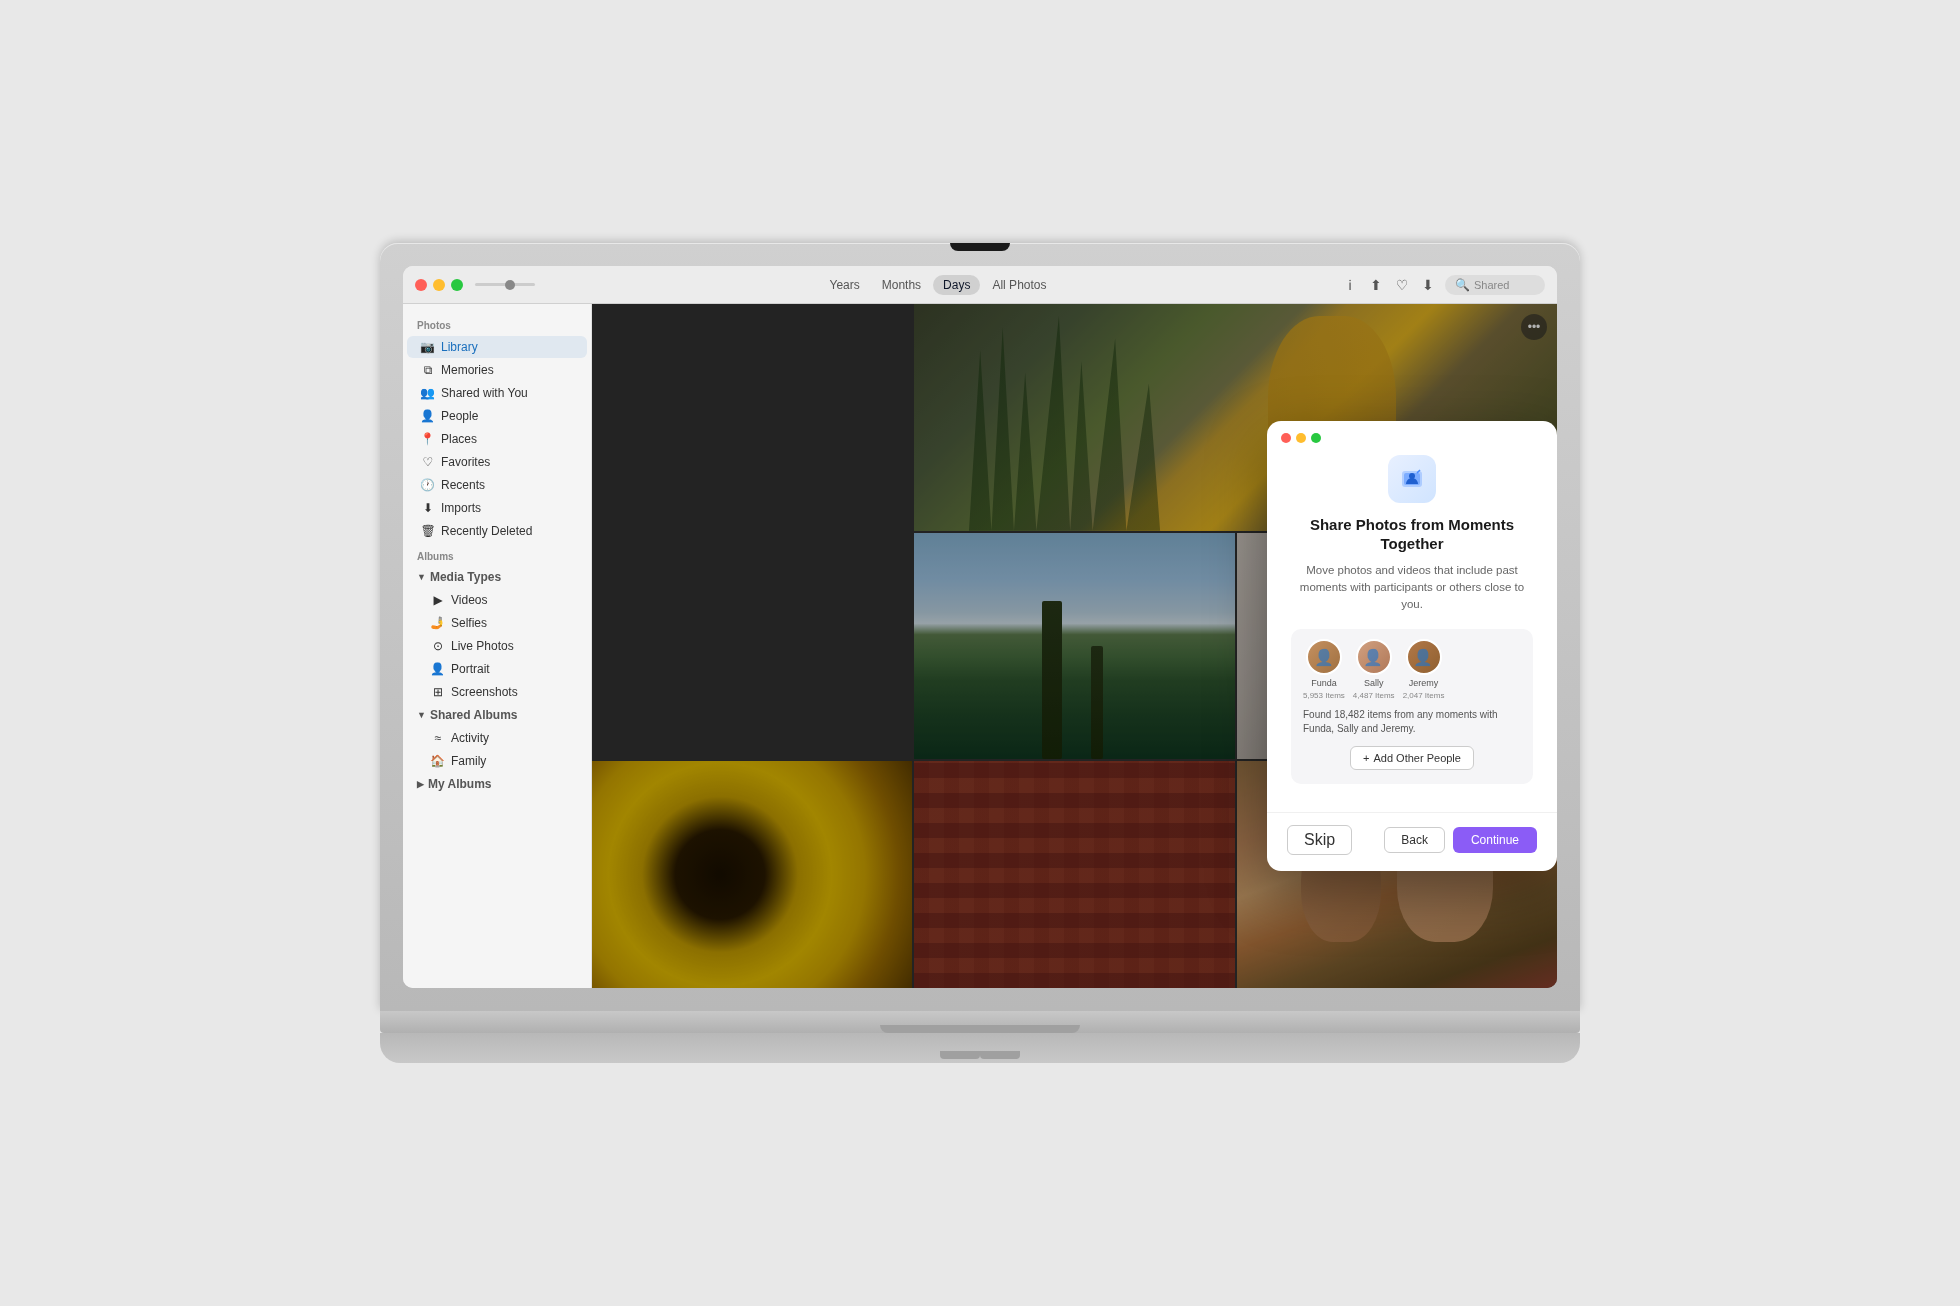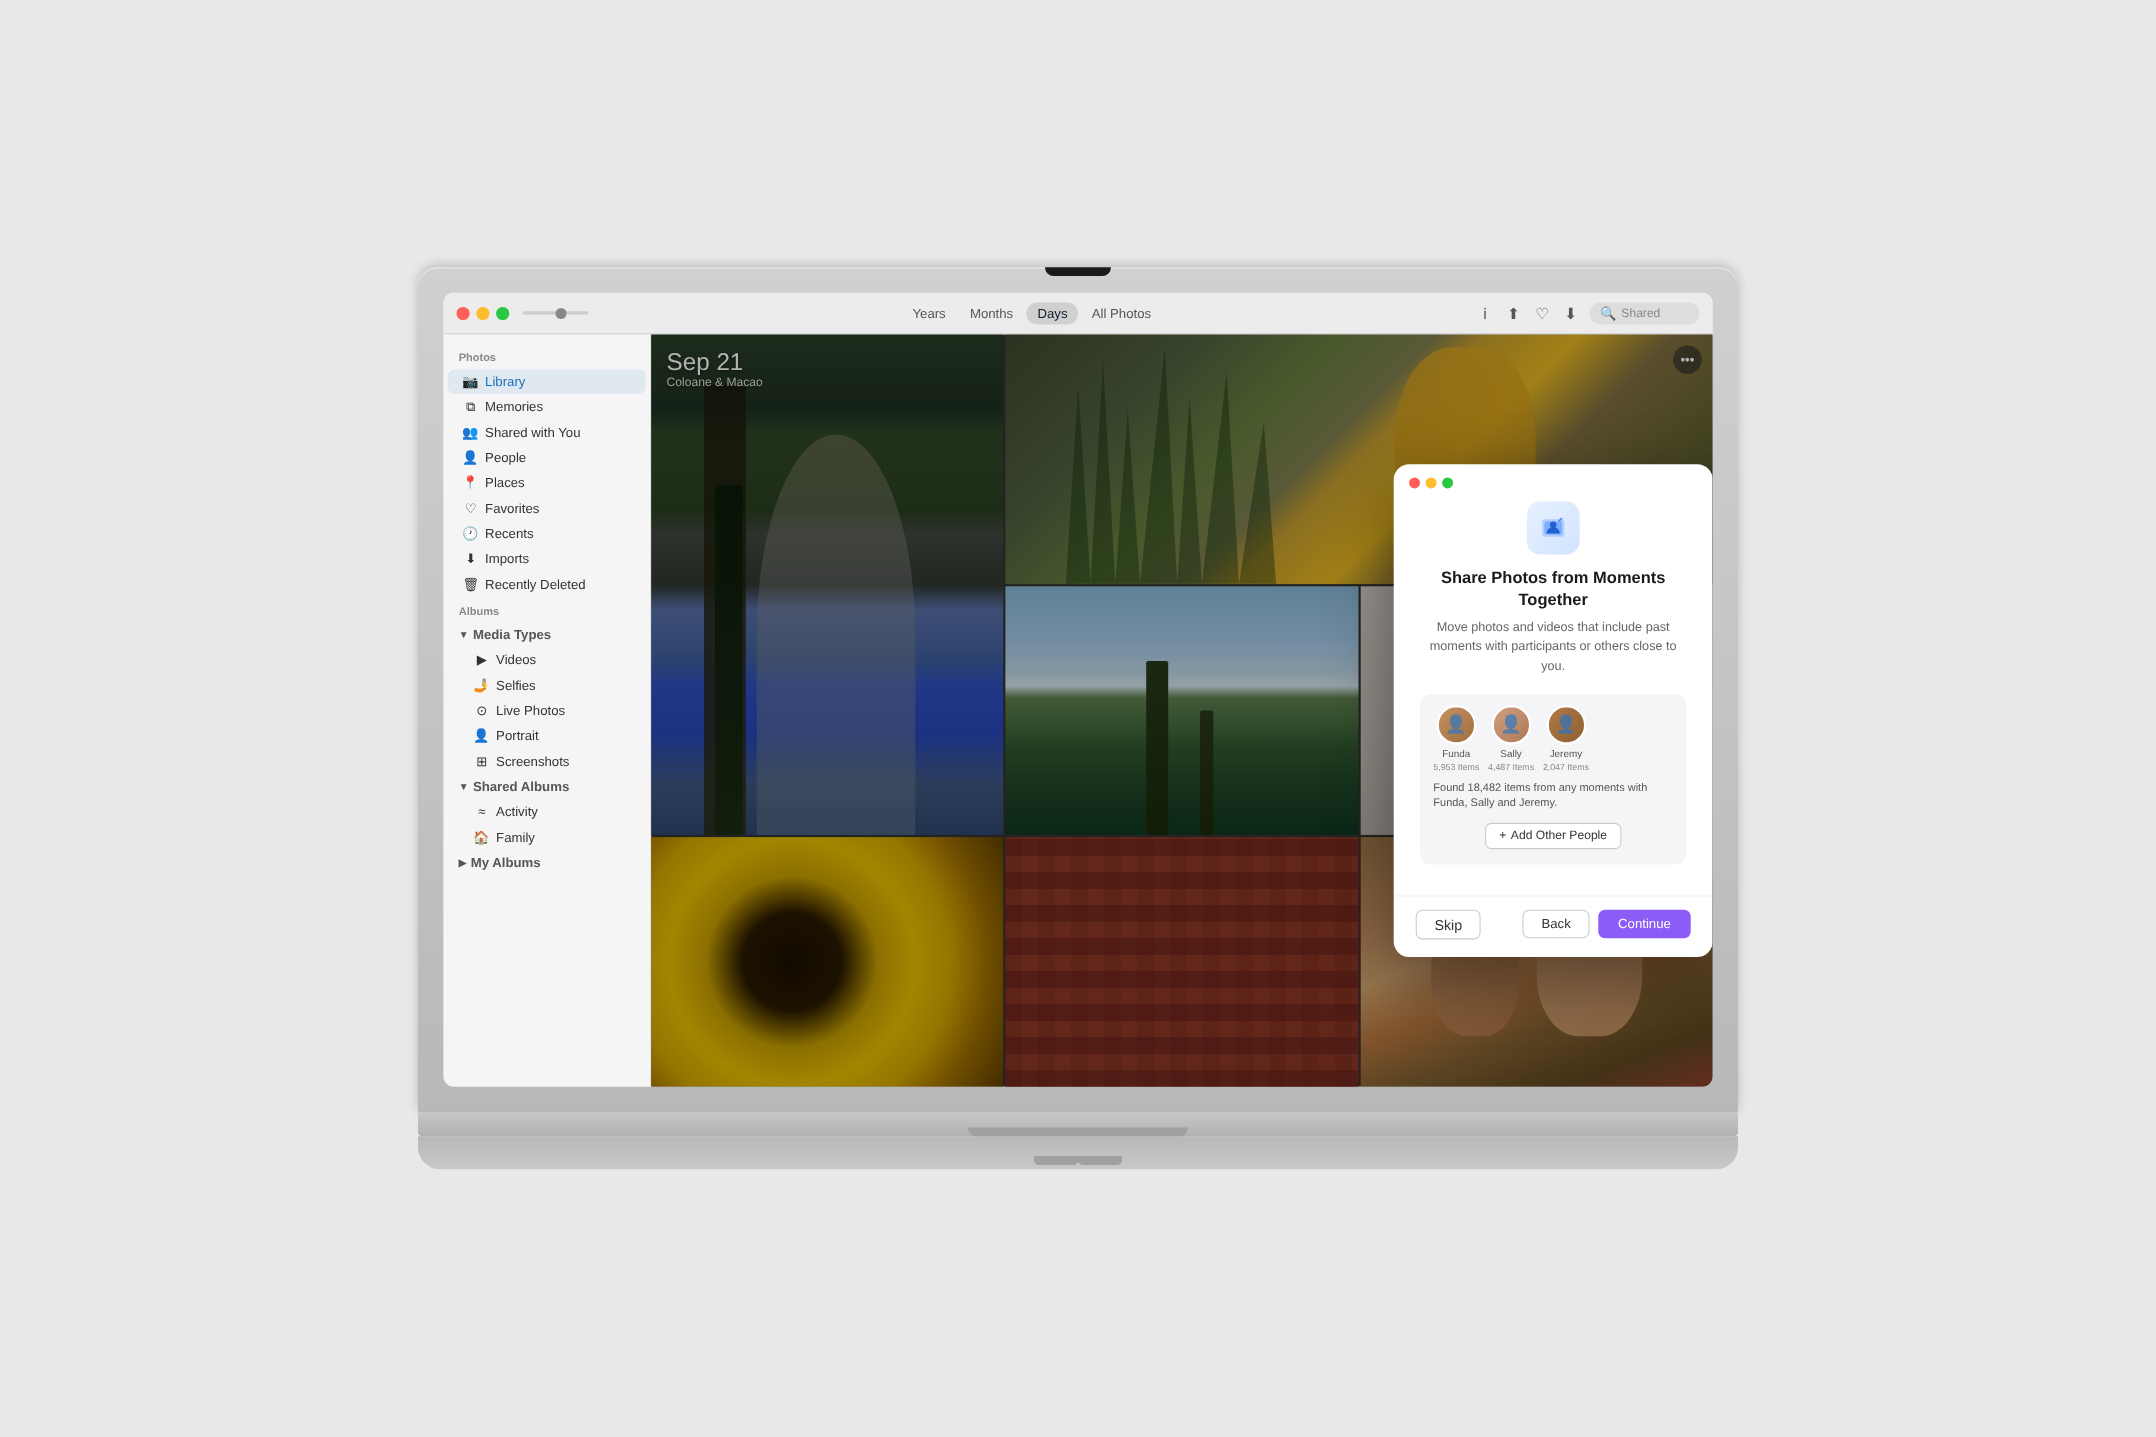--- a/index.html
+++ b/index.html
@@ -480,21 +480,21 @@
       justify-content: space-between;
       align-items: center;
       padding: 12px 20px 16px;
       border-top: 1px solid #f0f0f0;
     }
 
     .btn-skip {
       padding: 5px 16px;
       border: 1px solid #ccc;
       border-radius: 6px;
-      font-size: 13px;
+      font-size: 16px;
       color: #333;
       background: white;
       cursor: pointer;
     }
 
     .btn-back {
       padding: 5px 16px;
       border: 1px solid #ccc;
       border-radius: 6px;
       font-size: 12px;
@@ -705,31 +705,20 @@
             <div class="sidebar-group-toggle">
               <span style="font-size:9px;">▶</span>
               <span>My Albums</span>
             </div>
           </div>
 
           <div class="content-area">
 
             <div class="photo-grid">
 
-              <div class="photo-cell photo-big-left girl-pool" style="grid-column:1; grid-row:1/3;">
-                <div class="date-overlay">
-                  <div class="date-day">Sep 21</div>
-                  <div class="date-location">Coloane &amp; Macao</div>
-                </div>
-
-                <div style="position:absolute;bottom:0;left:15%;width:12%;height:90%;background:linear-gradient(180deg,#1a1a0a,#2a2a10);border-radius:4px 4px 0 0;opacity:0.8;"></div>
-                <div style="position:absolute;bottom:0;left:18%;width:8%;height:70%;background:linear-gradient(180deg,#0a1a08,#1a2a10);border-radius:3px 3px 0 0;opacity:0.9;"></div>
-
-                <div style="position:absolute;bottom:0;left:30%;width:45%;height:80%;background:linear-gradient(180deg,rgba(180,160,140,0.3),rgba(100,120,140,0.5));border-radius:50% 50% 0 0;"></div>
-              </div>
 
               <div class="photo-cell photo-person-yellow" style="grid-column:2/4; grid-row:1;">
                 <div class="more-button">•••</div>
 
                 <div style="position:absolute;right:25%;top:5%;width:20%;height:90%;background:linear-gradient(180deg,rgba(218,165,32,0.8),rgba(184,134,11,0.6));border-radius:40% 40% 20% 20%;"></div>
 
                 <div style="position:absolute;left:5%;top:0;width:35%;height:100%;background:linear-gradient(135deg,rgba(30,60,20,0.6),rgba(20,50,10,0.4));clip-path:polygon(10% 100%,15% 20%,20% 100%,25% 10%,30% 100%,35% 30%,40% 100%,50% 5%,55% 100%,60% 25%,65% 100%,75% 15%,80% 100%,90% 35%,95% 100%)"></div>
               </div>
 
               <div class="photo-cell photo-trees" style="grid-column:2; grid-row:2;">

